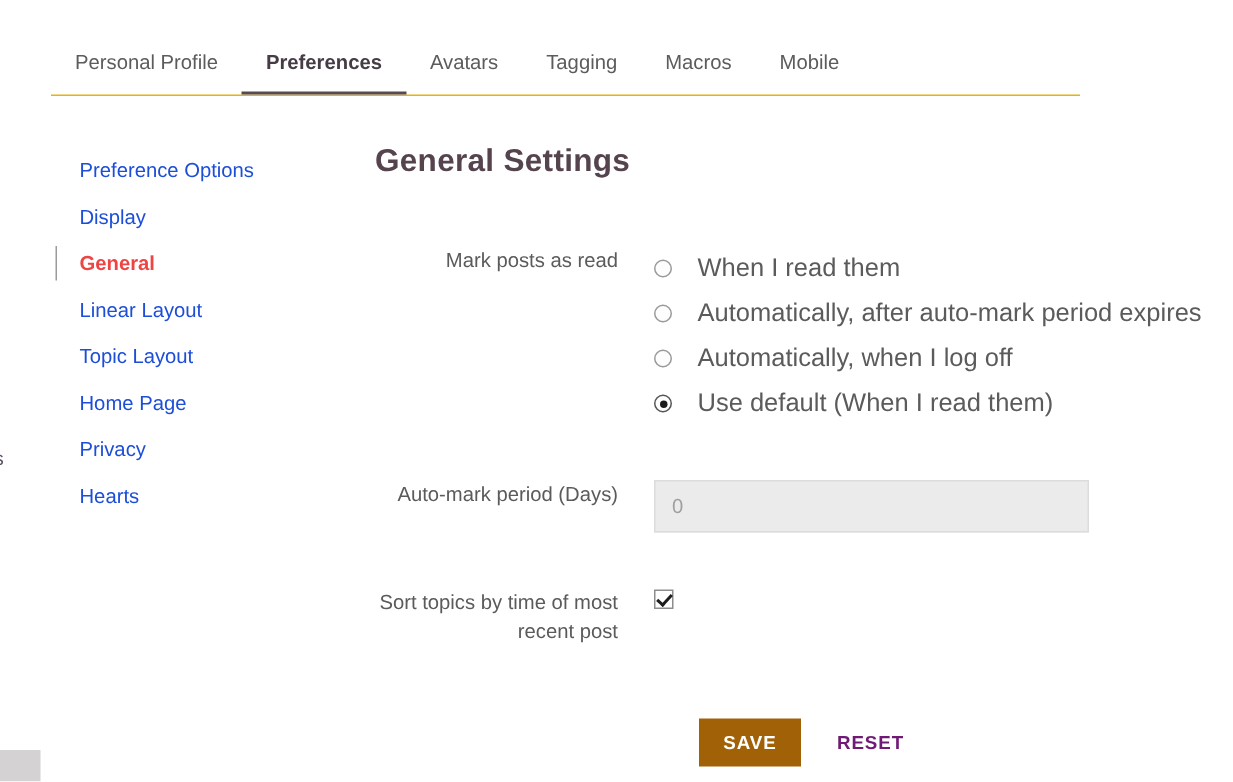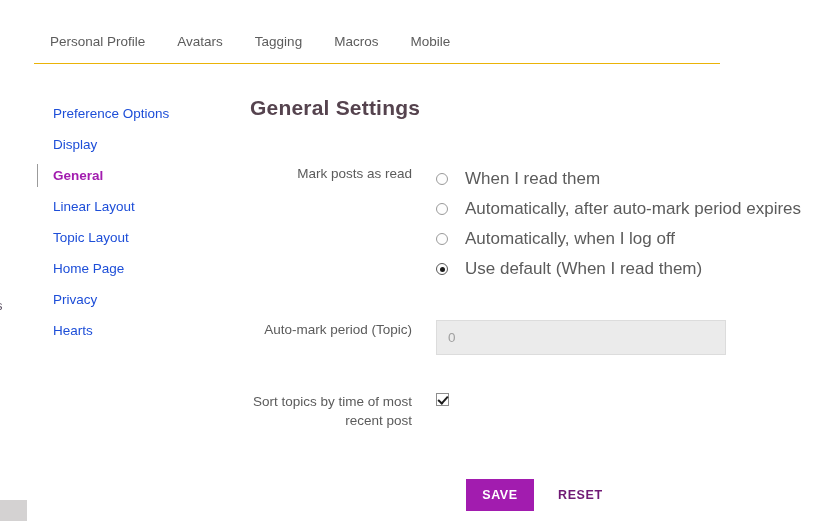--- a/index.html
+++ b/index.html
@@ -82,21 +82,21 @@
     position: relative;
     font-size: 13.5px;
     color: #1d4ed8;
     line-height: 31px;
     height: 31px;
     padding-left: 16px;
     cursor: pointer;
     white-space: nowrap;
   }
   .side-item.active {
-    color: #a21caf;
+    color: #ef4444;
     font-weight: bold;
   }
   .side-item.active::before {
     content: "";
     position: absolute;
     left: 0;
     top: 4px;
     bottom: 4px;
     width: 1px;
     background: #9b9b9b;
@@ -217,21 +217,21 @@
   }
 
   
   .actions {
     display: flex;
     align-items: center;
     margin-top: 49px;
     padding-left: 216px;
   }
   .btn-save {
-    background: #a21caf;
+    background: #a16207;
     color: #ffffff;
     border: none;
     font-family: "Liberation Sans", sans-serif;
     font-size: 12.5px;
     font-weight: bold;
     letter-spacing: 0.6px;
     width: 68px;
     height: 32px;
     cursor: pointer;
   }
@@ -251,20 +251,21 @@
 </head>
 <body>
 
 <div class="left-clip">s</div>
 
 <div class="corner-block"></div>
 
 <div class="tabbar">
   <div class="tabs">
     <div class="tab">Personal Profile</div>
+    <div class="tab active">Preferences</div>
     <div class="tab">Avatars</div>
     <div class="tab">Tagging</div>
     <div class="tab">Macros</div>
     <div class="tab">Mobile</div>
   </div>
 </div>
 
 <div class="sidebar">
   <div class="side-item">Preference Options</div>
   <div class="side-item">Display</div>
@@ -301,21 +302,21 @@
 
       <div class="radio-line">
         <span class="radio checked"></span>
         <span class="radio-label">Use default (When I read them)</span>
       </div>
 
     </div>
   </div>
 
   <div class="form-row row-input">
-    <div class="form-label">Auto-mark period (Topic)</div>
+    <div class="form-label">Auto-mark period (Days)</div>
     <div class="form-field">
       <input class="text-input" type="text" placeholder="0" style="">
     </div>
   </div>
 
   <div class="form-row row-check">
     <div class="form-label">Sort topics by time of most recent post</div>
     <div class="form-field">
       <div class="checkbox checked"></div>
     </div>

